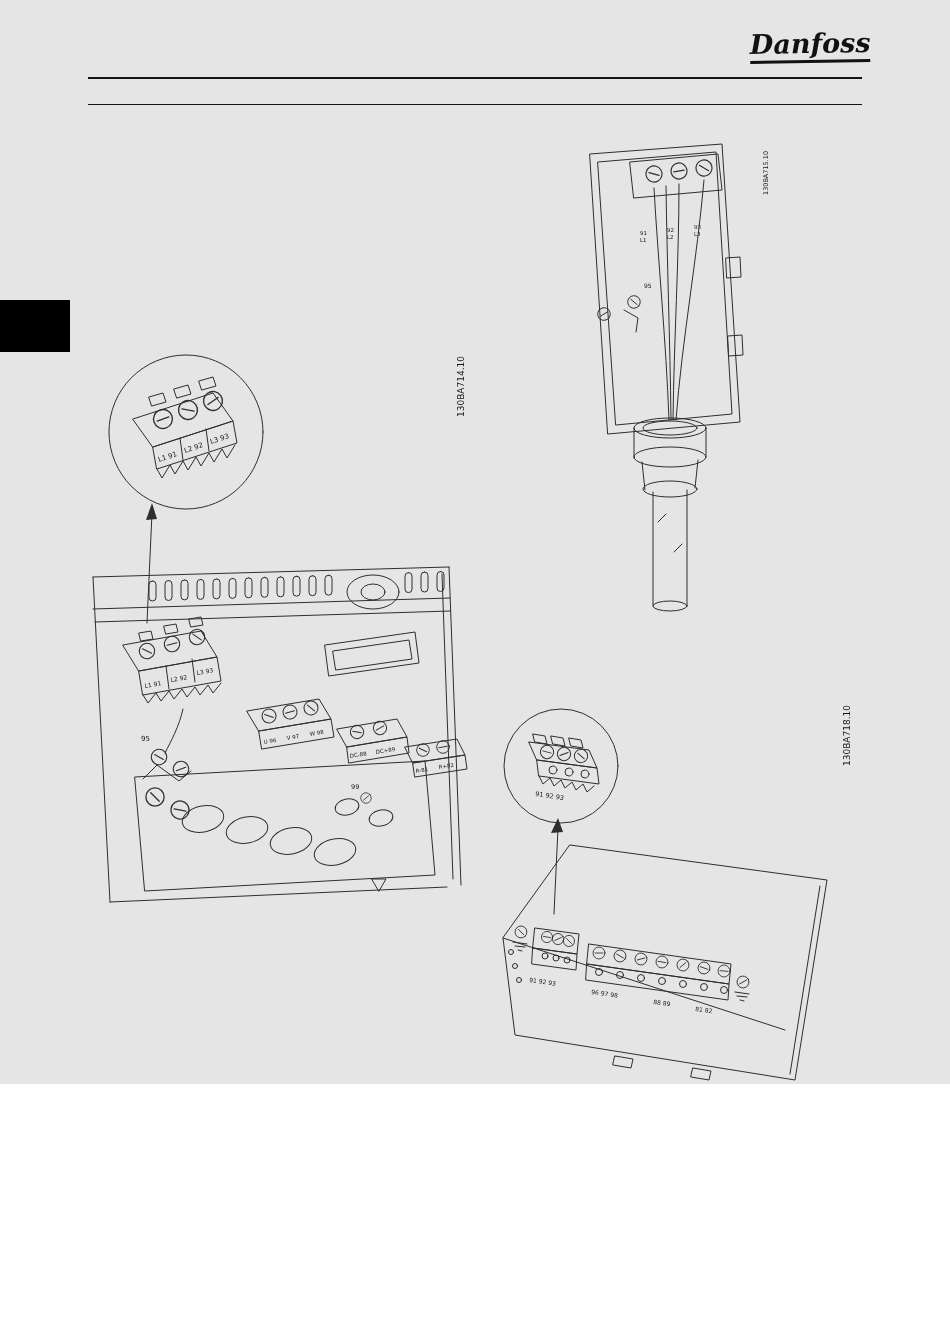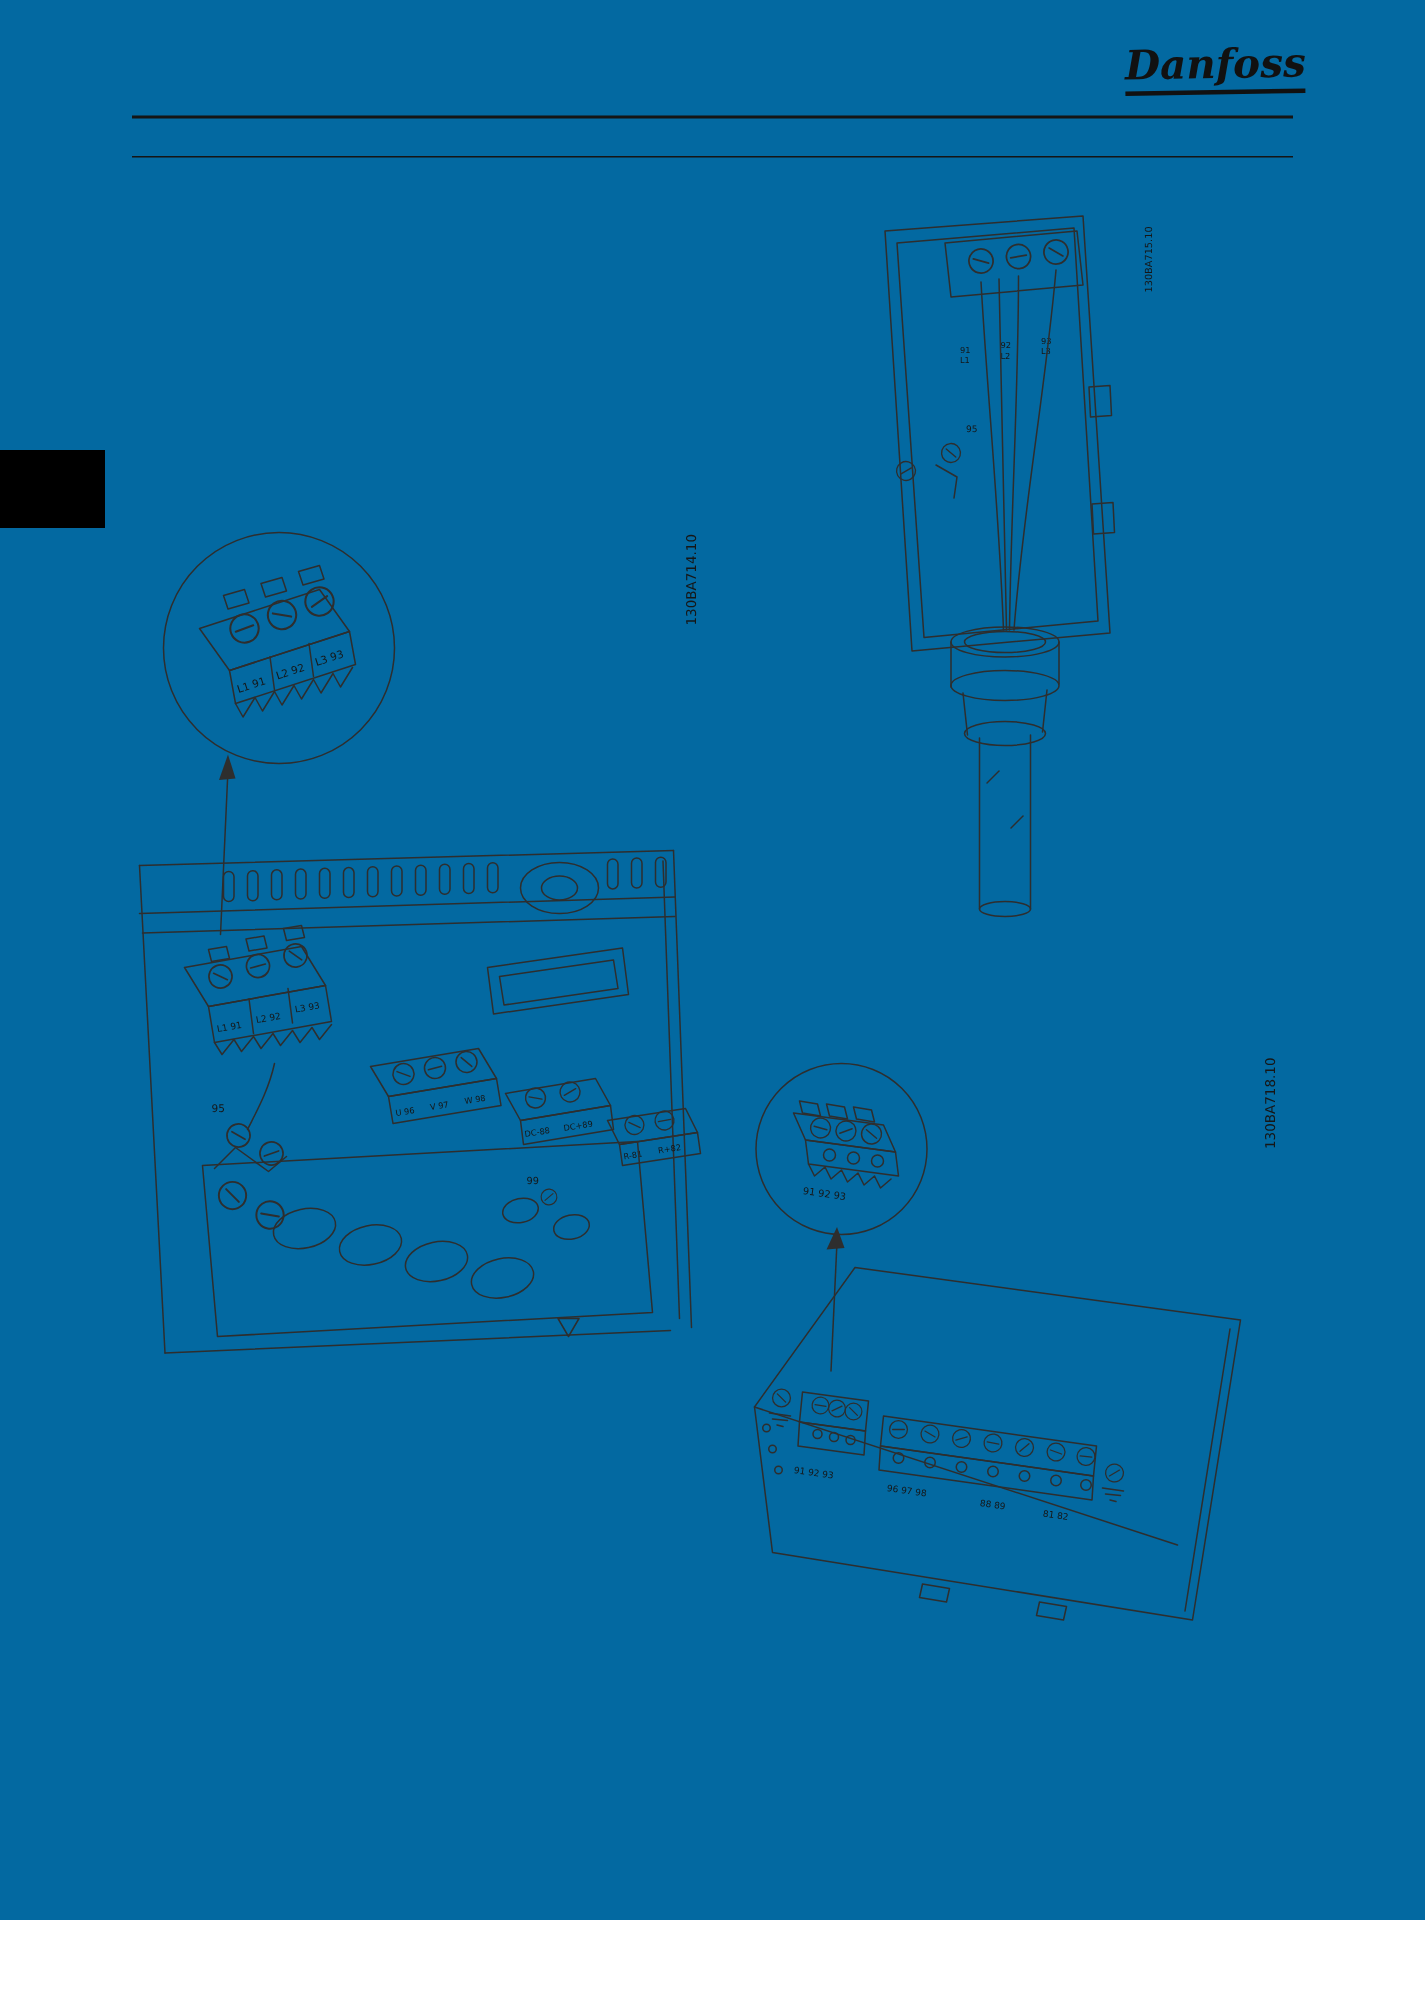--- a/index.html
+++ b/index.html
@@ -1,16 +1,16 @@
 <!DOCTYPE html>
 <html><head>
 <meta charset="utf-8">
 <style>
   html,body{margin:0;padding:0;background:#ffffff;}
-  .page{position:relative;width:950px;height:1280px;background:#0369a1;font-family:"DejaVu Sans",sans-serif;overflow:hidden;}
+  .page{position:relative;width:950px;height:1084px;background:#e5e5e5;font-family:"DejaVu Sans",sans-serif;overflow:hidden;}
   .logo{position:absolute;left:750px;top:30px;width:120px;text-align:center;
         font-family:"DejaVu Serif",serif;font-style:italic;font-weight:700;font-size:27px;
         color:#111;line-height:1;padding-bottom:3px;border-bottom:3px solid #111;transform:rotate(-1deg);}
   .rule{position:absolute;background:#151515;}
   .rule-top1{left:88px;top:77px;width:774px;height:2px;}
   .rule-top2{left:88px;top:104px;width:774px;height:1px;}
   .rule-bottom{left:88px;top:1289px;width:774px;height:2px;}
   .section-tab{position:absolute;left:0;top:300px;width:70px;height:52px;background:#000;}
   .fig{position:absolute;}
   .fig-a{left:570px;top:140px;width:210px;height:480px;}

